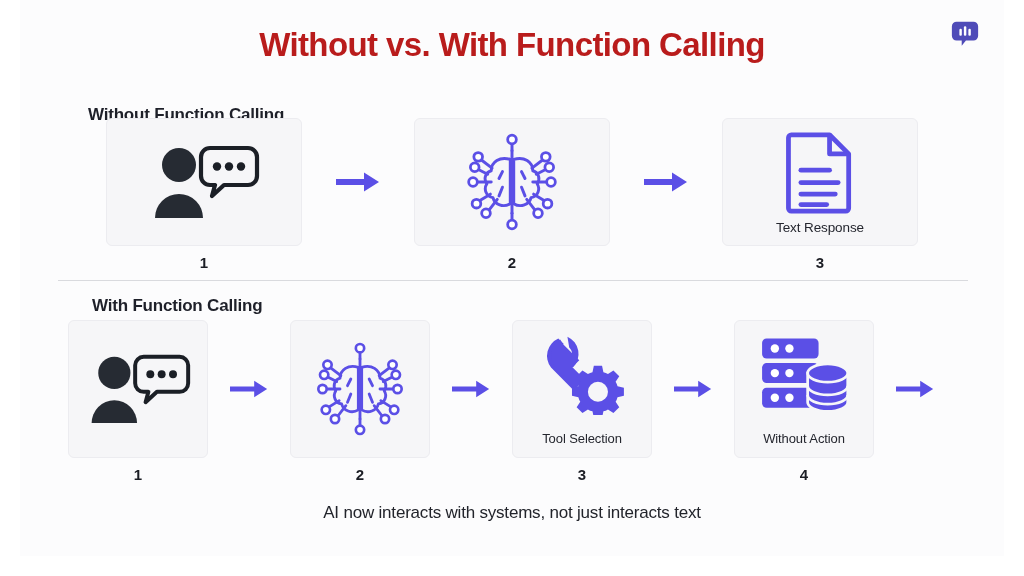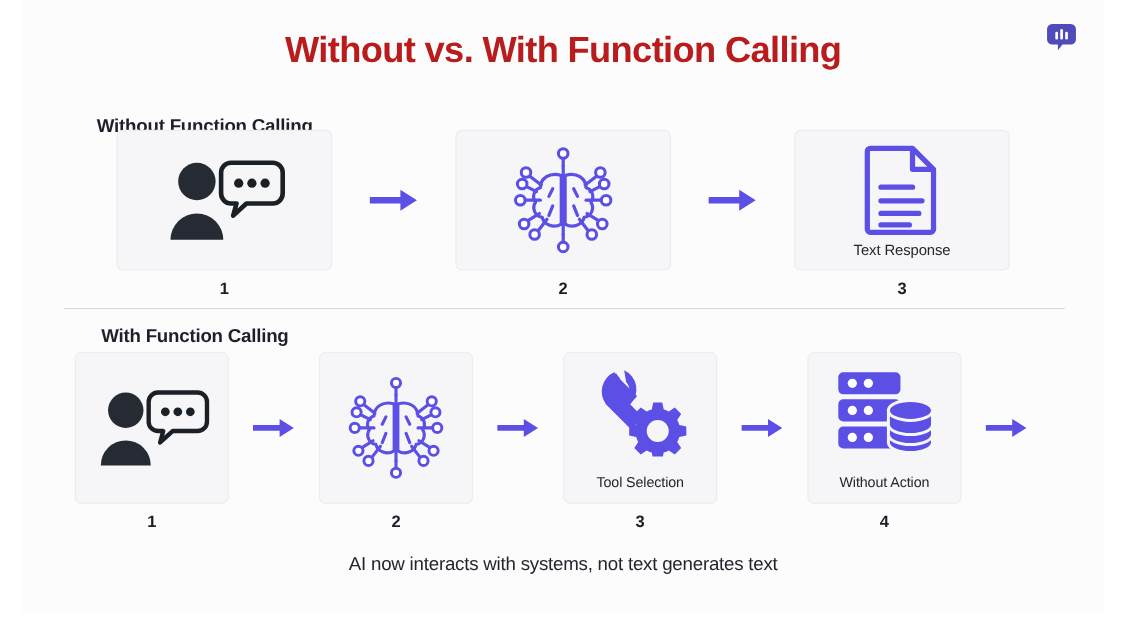--- a/index.html
+++ b/index.html
@@ -353,15 +353,15 @@
     <div class="arrow">
       <svg width="38" height="22" viewBox="0 0 44 24" xmlns="http://www.w3.org/2000/svg">
         <path d="M0 9 H28 V2.5 L43 12 L28 21.5 V15 H0 Z" fill="#5b4fe6"></path>
       </svg>
     </div>
     <div class="gap"></div>
 
 
   </div>
 
-  <div id="caption">AI now interacts with systems, not text generates text</div>
+  <div id="caption">AI now interacts with systems, not just interacts text</div>
 
 </div>
 
 </body></html>

